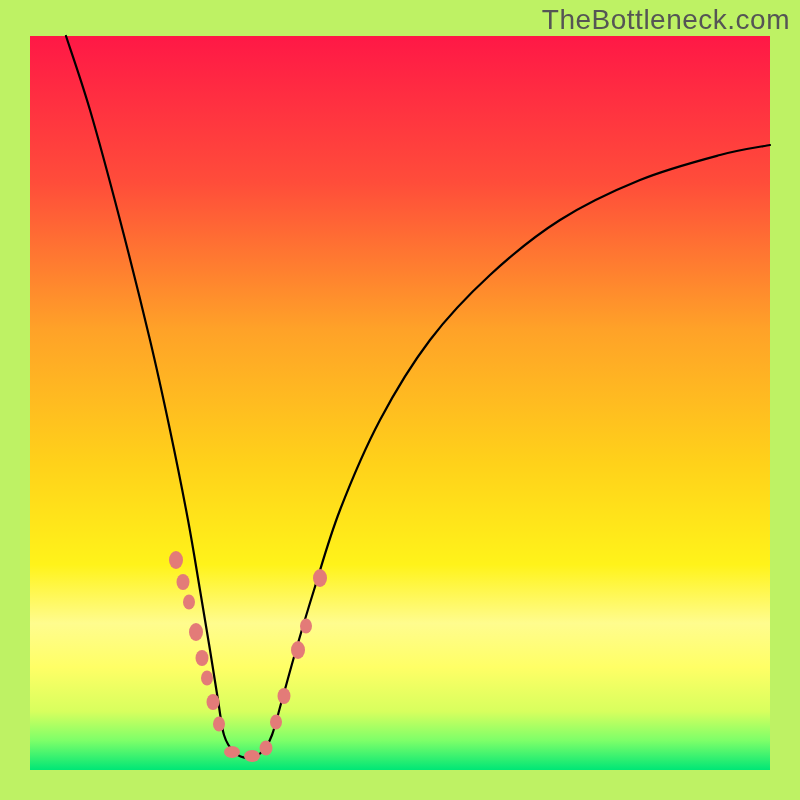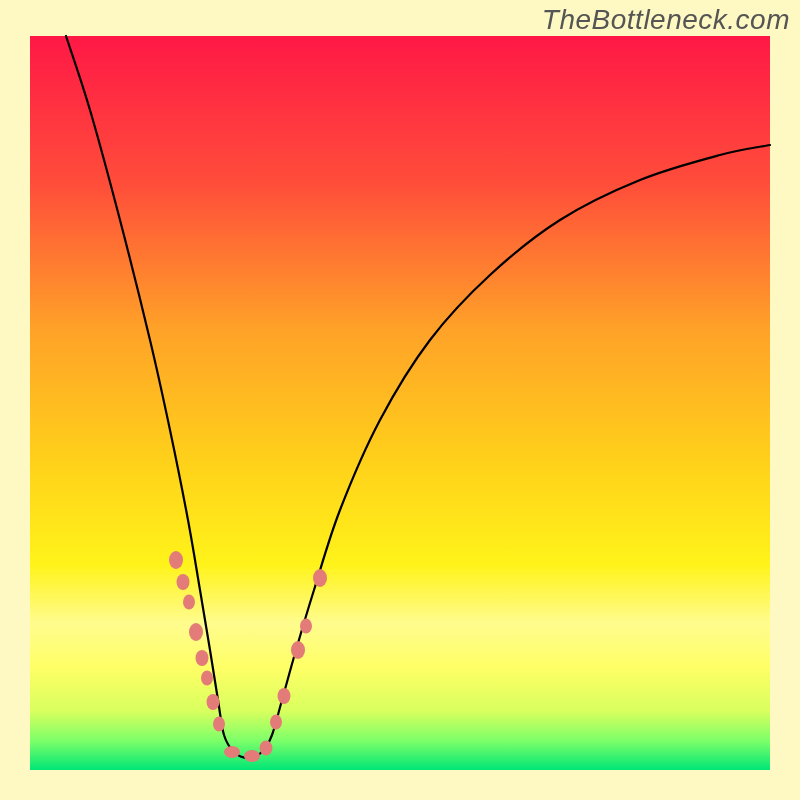--- a/index.html
+++ b/index.html
@@ -8,22 +8,21 @@
     width: 800px;
     height: 800px;
     overflow: hidden;
     background: #000;
     font-family: Arial, Helvetica, sans-serif;
   }
   .stage {
     position: relative;
     width: 800px;
     height: 800px;
-    background: #fef9c3;
-    font-style: italic;
+    background: #bef264;
   }
   .watermark {
     position: absolute;
     top: 4px;
     right: 10px;
     color: #555;
     font-size: 28px;
     font-weight: 400;
     letter-spacing: 0.5px;
     z-index: 20;

